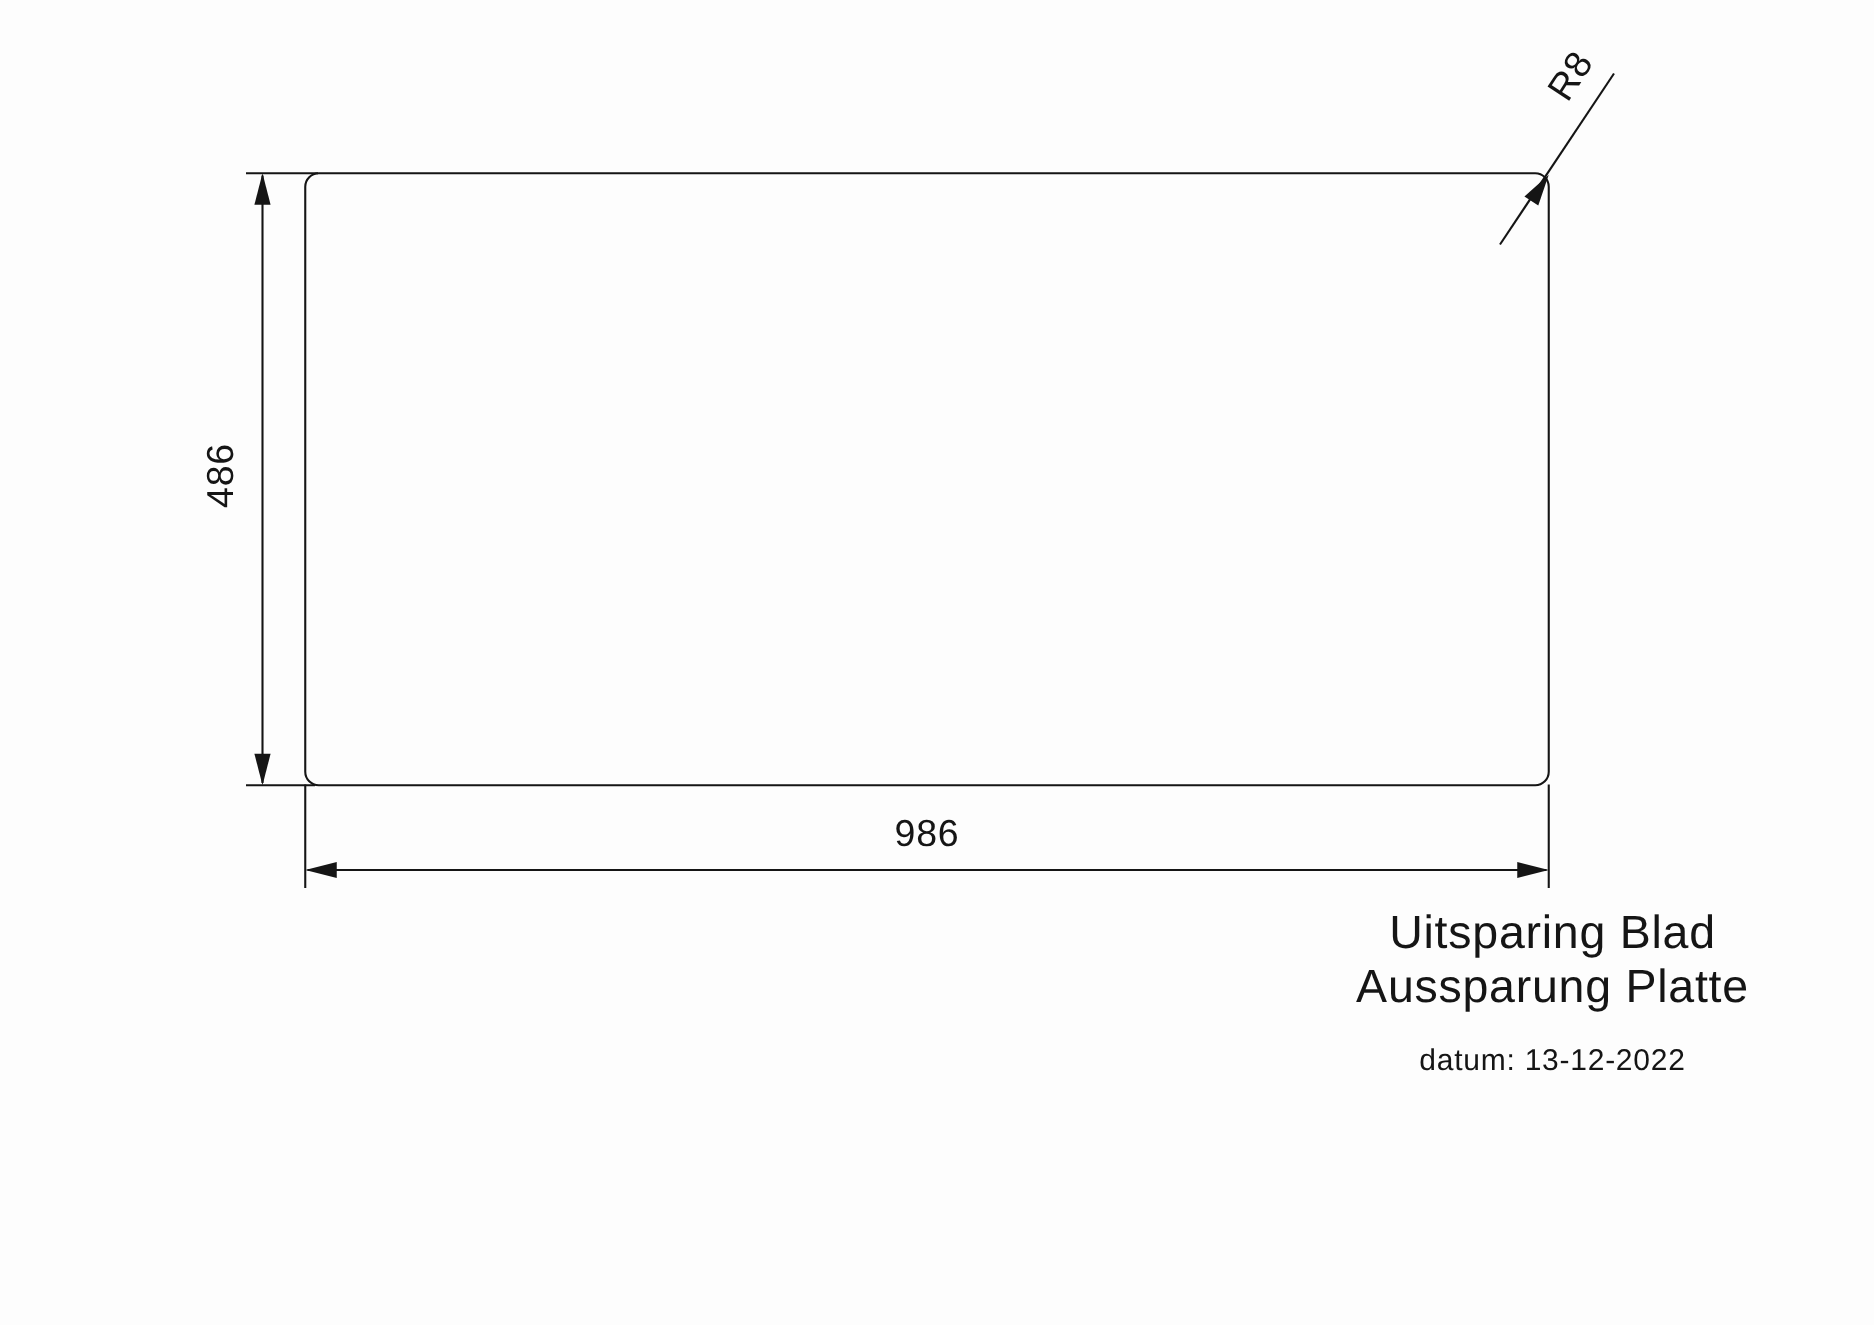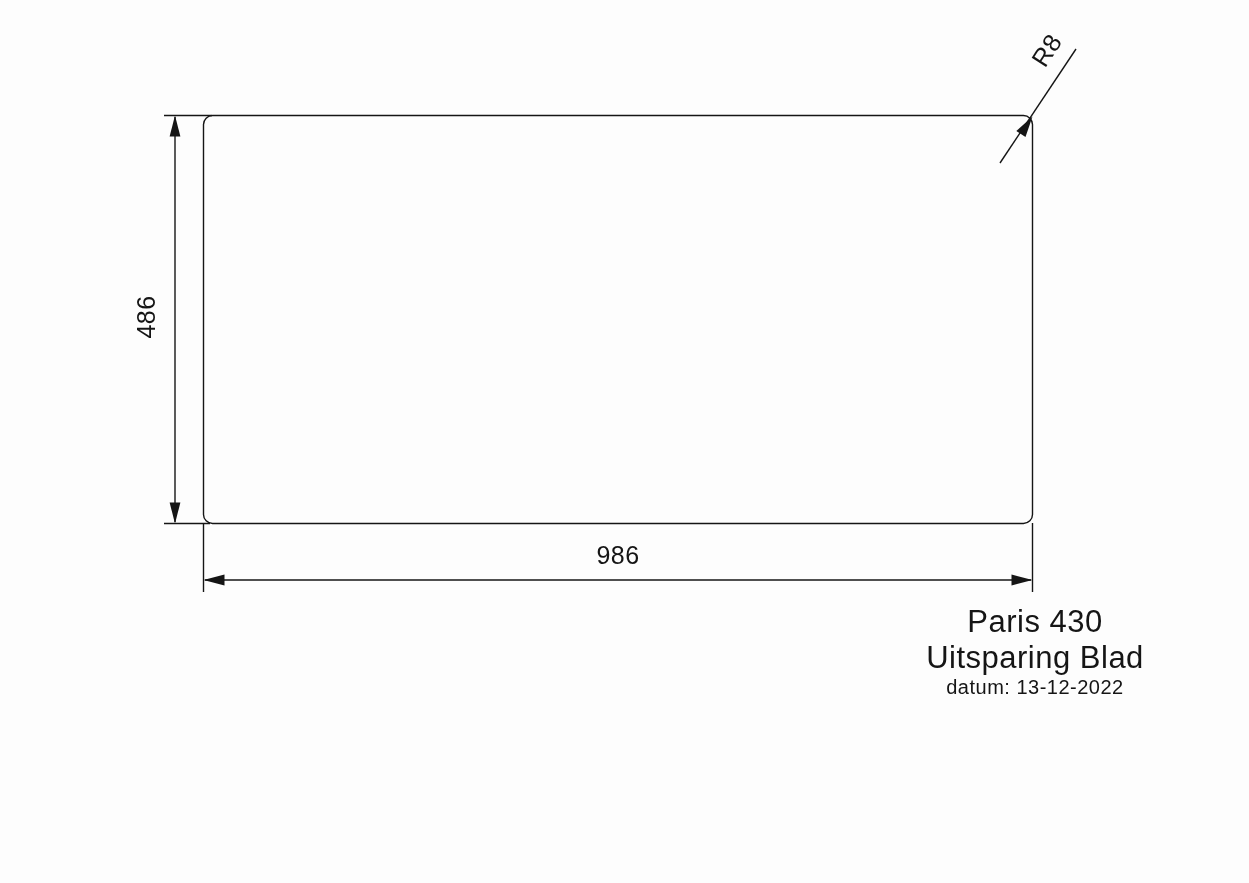--- a/index.html
+++ b/index.html
@@ -52,20 +52,21 @@
     width:400px;
     text-align:center;
   }
   .title-block .tb-line{
     font-size:31px;
     line-height:36px;
     letter-spacing:0.5px;
     white-space:nowrap;
   }
   .title-block .tb-date{
+    margin-top:20px;
     font-size:20px;
     line-height:22px;
     letter-spacing:0.5px;
     white-space:nowrap;
   }
 </style>
 </head>
 <body>
 
 <div class="stage">
@@ -87,18 +88,18 @@
     <polygon class="fillshape" points="203.5,580 224.5,574.6 224.5,585.4"></polygon>
     <polygon class="fillshape" points="1032.5,580 1011.5,574.6 1011.5,585.4"></polygon>
     <text x="618" y="564" text-anchor="middle">986</text>
 
     <line class="stroke" x1="1000" y1="163" x2="1076" y2="49"></line>
     <polygon class="fillshape" points="1032.5,116.5 1025.5,137.0 1016.3,131.0"></polygon>
     <text transform="translate(1054 55) rotate(-57)" text-anchor="middle">R8</text>
   </svg>
 
   <div class="title-block">
-    <div class="tb-line">Paris 430</div>
     <div class="tb-line">Uitsparing Blad</div>
+    <div class="tb-line">Aussparung Platte</div>
     <div class="tb-date">datum: 13-12-2022</div>
   </div>
 
 </div>
 
 </body></html>

